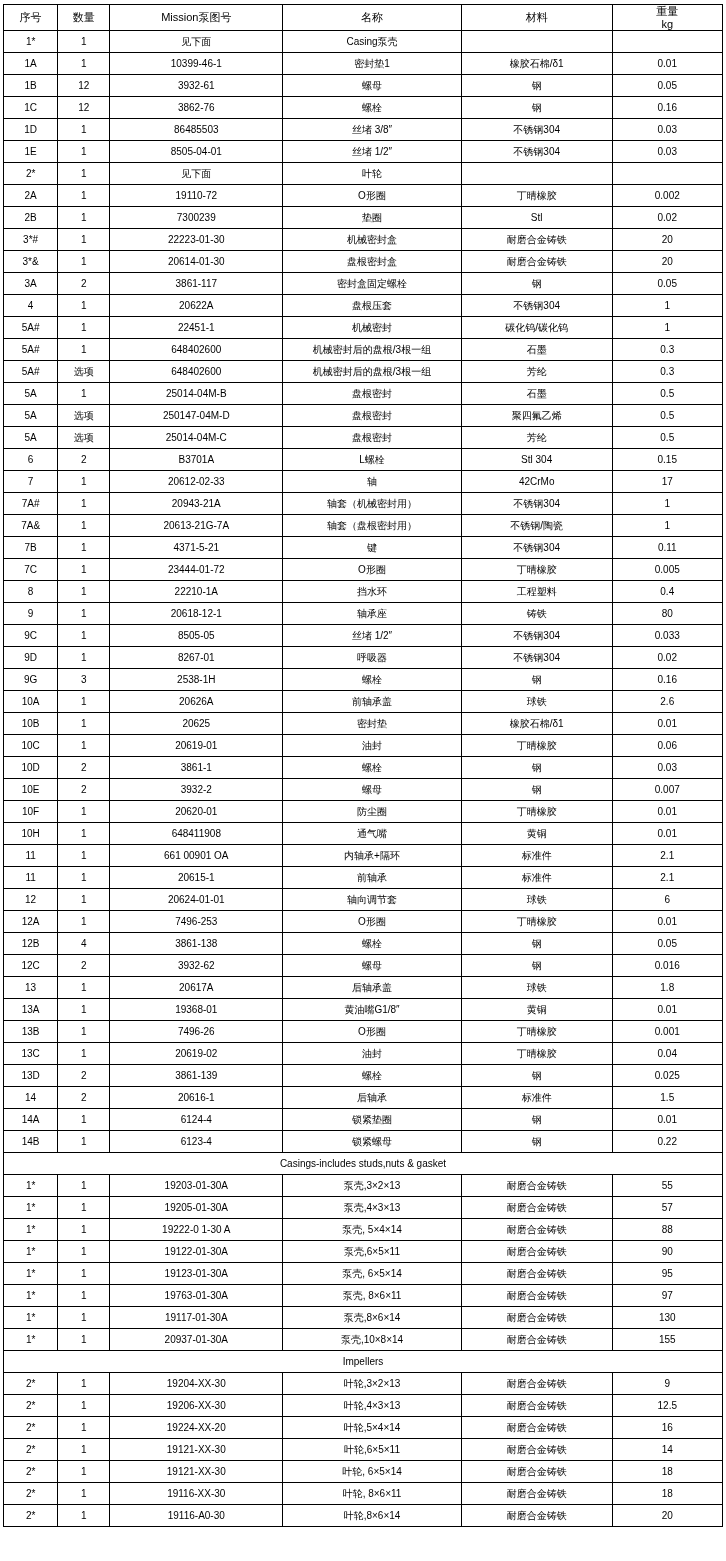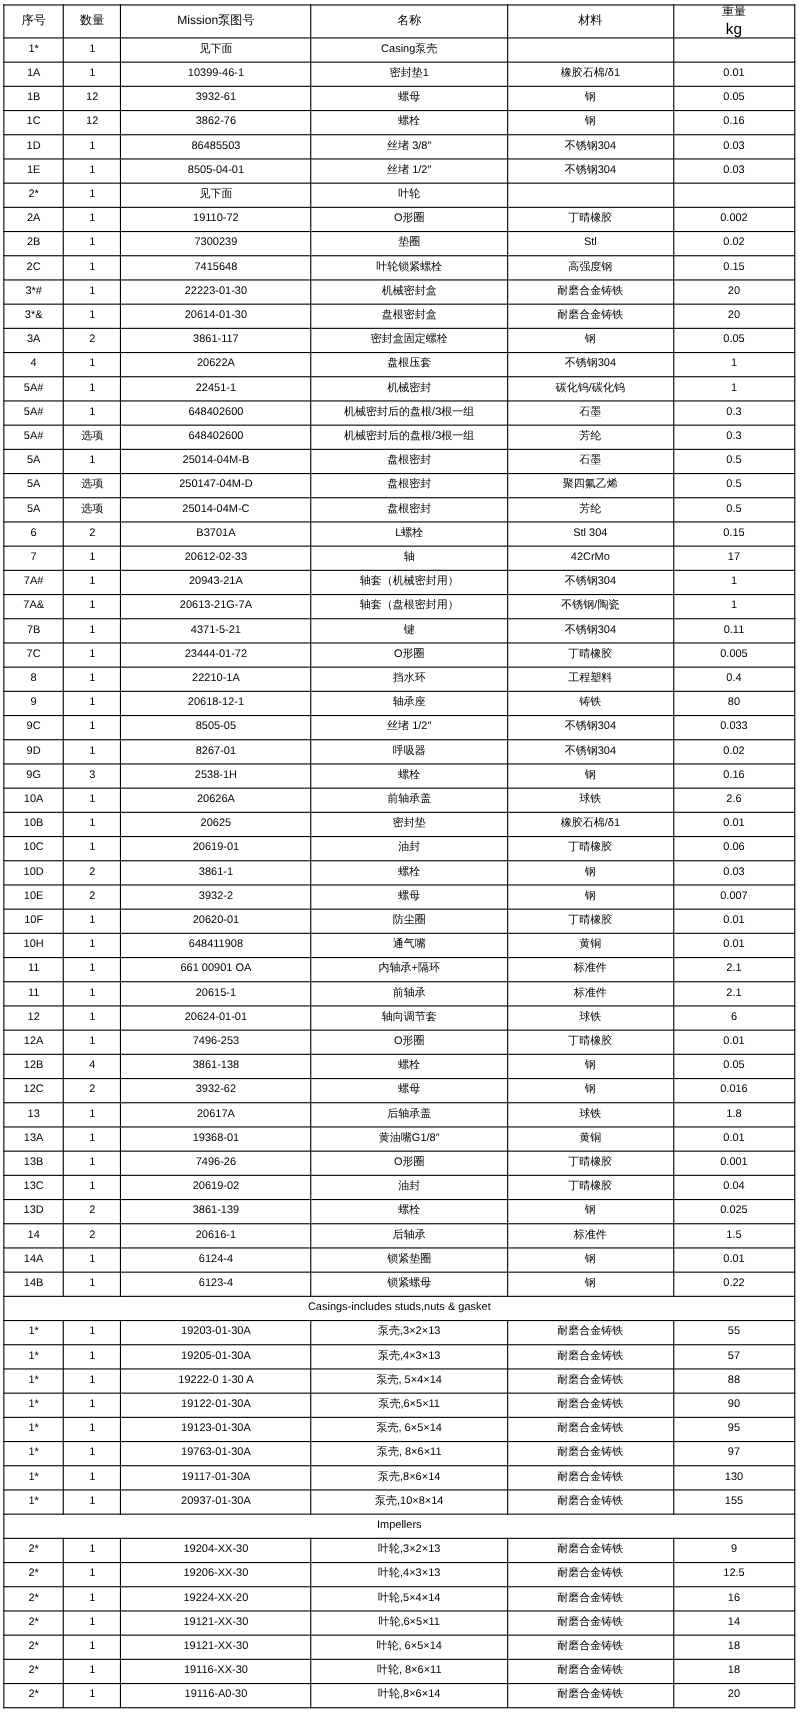--- a/index.html
+++ b/index.html
@@ -37,21 +37,21 @@
   thead td {
     height: 32px;
     font-size: 11px;
     font-weight: normal;
   }
   .hdr-weight {
     line-height: 1.1;
   }
   .hdr-weight .sub {
     display: block;
-    font-size: 14px;
+    font-size: 11px;
   }
   .c-no    { width: 54px; }
   .c-qty   { width: 52px; }
   .c-part  { width: 172px; }
   .c-name  { width: 178px; }
   .c-mat   { width: 150px; }
   .c-wt    { width: 110px; }
   .section-row td {
     height: 20px;
     font-size: 10px;
@@ -156,28 +156,20 @@
         </tr>
         <tr>
           <td>2B</td>
           <td>1</td>
           <td>7300239</td>
           <td>垫圈</td>
           <td>Stl</td>
           <td>0.02</td>
         </tr>
         <tr>
-          <td>2C</td>
-          <td>1</td>
-          <td>7415648</td>
-          <td>叶轮锁紧螺栓</td>
-          <td>高强度钢</td>
-          <td>0.15</td>
-        </tr>
-        <tr>
           <td>3*#</td>
           <td>1</td>
           <td>22223-01-30</td>
           <td>机械密封盒</td>
           <td>耐磨合金铸铁</td>
           <td>20</td>
         </tr>
         <tr>
           <td>3*&amp;</td>
           <td>1</td>

